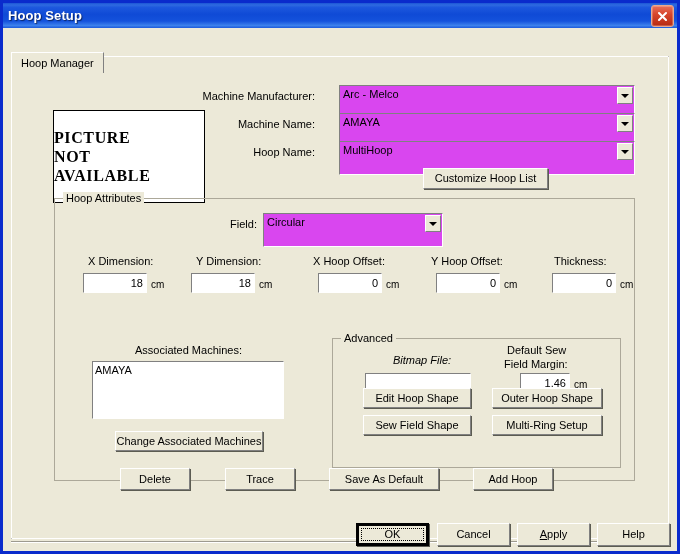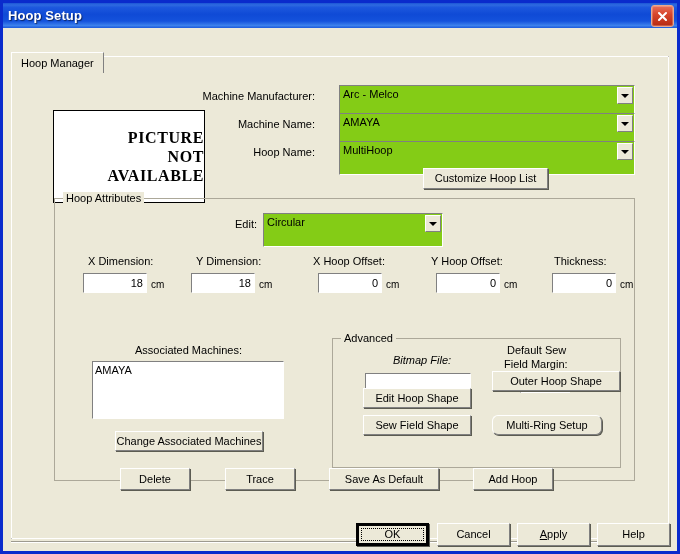--- a/index.html
+++ b/index.html
@@ -150,21 +150,21 @@
     color: #000;
     white-space: nowrap;
     cursor: default;
   }
   .label.right { text-align: right; }
 
   
   .combo {
     position: absolute;
     height: 34px;
-    background: #84cc16;
+    background: #d946ef;
     border-top: 1px solid #808080;
     border-left: 1px solid #808080;
     border-right: 1px solid #FFFFFF;
     border-bottom: 1px solid #FFFFFF;
     box-sizing: border-box;
   }
   .combo .combo-text {
     position: absolute;
     left: 3px;
     top: 2px;
@@ -247,21 +247,21 @@
     position: absolute;
     left: 50px;
     top: 82px;
     width: 152px;
     height: 93px;
     background: #FFFFFF;
     border: 1px solid #000000;
     box-sizing: border-box;
     display: flex;
     flex-direction: column;
-    align-items: flex-end;
+    align-items: flex-start;
     justify-content: center;
   }
   #picture-box .pl {
     font-family: "Liberation Serif", serif;
     font-weight: bold;
     font-size: 16px;
     letter-spacing: 0.6px;
     color: #000;
     line-height: 19px;
     text-align: center;
@@ -370,21 +370,21 @@
           <i class="tri-down"></i>
         </div>
     </div>
 
     <button class="btn" style="left:420px; top:140px; width:125px; height:21px;">Customize Hoop List</button>
 
     <div class="groupbox" style="left:51px; top:170px; width:581px; height:283px;">
       <span class="gb-title">Hoop Attributes</span>
     </div>
 
-    <div class="label right" style="left:150px; top:190px; width:104px;">Edit:</div>
+    <div class="label right" style="left:150px; top:190px; width:104px;">Field:</div>
     <div class="combo" style="left:260px; top:185px; width:180px;">
       <div class="combo-text">Circular</div>
       <div class="combo-arrow">
           <i class="tri-down"></i>
         </div>
     </div>
 
     <div class="label" style="left:85px; top:227px;text-align:right;">X Dimension:</div>
     <div class="tinput" style="left:80px; top:245px; width:64px;">18</div>
     <div class="unit" style="left:148px; top:251px;">cm</div>
@@ -417,23 +417,23 @@
 
     <div class="label" style="left:390px; top:326px;font-style:italic;">Bitmap File:</div>
     <div class="tinput" style="left:362px; top:345px; width:106px; text-align:left;"></div>
 
     <div class="label" style="left:504px; top:316px;">Default Sew</div>
     <div class="label" style="left:501px; top:330px;">Field Margin:</div>
     <div class="tinput" style="left:517px; top:345px; width:50px;">1.46</div>
     <div class="unit" style="left:571px; top:351px;">cm</div>
 
     <button class="btn" style="left:360px; top:360px; width:108px; height:20px;">Edit Hoop Shape</button>
-    <button class="btn" style="left:489px; top:343px; width:128px; height:20px;">Outer Hoop Shape</button>
+    <button class="btn" style="left:489px; top:360px; width:110px; height:20px;">Outer Hoop Shape</button>
     <button class="btn" style="left:360px; top:387px; width:108px; height:20px;">Sew Field Shape</button>
-    <button class="btn" style="left:489px; top:387px; width:110px; height:20px;border-radius:6px;">Multi-Ring Setup</button>
+    <button class="btn" style="left:489px; top:387px; width:110px; height:20px;">Multi-Ring Setup</button>
 
     <button class="btn" style="left:117px; top:440px; width:70px; height:22px;">Delete</button>
     <button class="btn" style="left:222px; top:440px; width:70px; height:22px;">Trace</button>
     <button class="btn" style="left:326px; top:440px; width:110px; height:22px;">Save As Default</button>
     <button class="btn" style="left:470px; top:440px; width:80px; height:22px;">Add Hoop</button>
 
     <div id="bottom-sep"></div>
 
     <button class="btn default-btn" style="left:353px; top:495px; width:73px; height:23px;">
       <span>OK</span>

